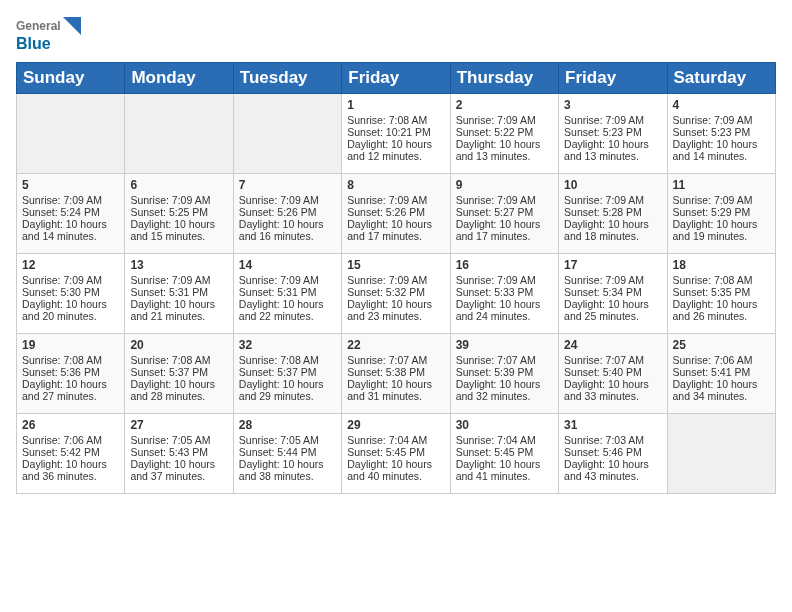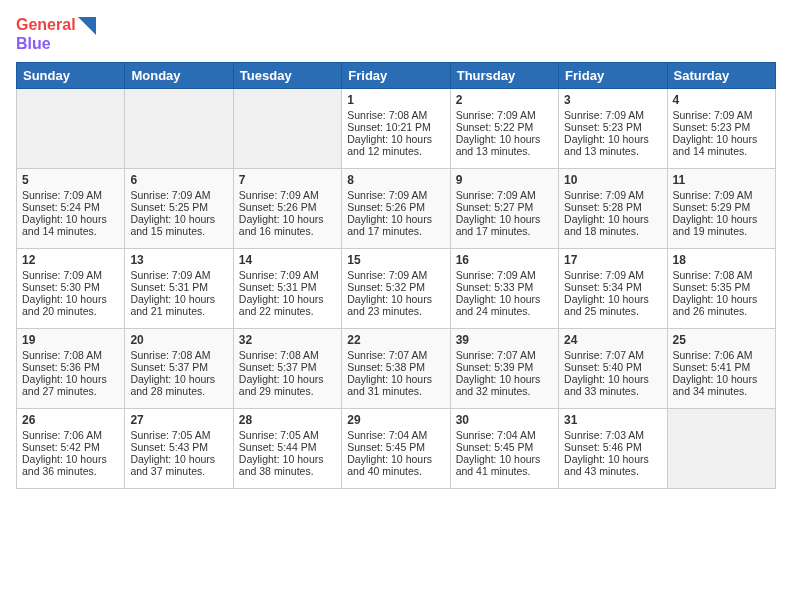--- a/index.html
+++ b/index.html
@@ -36,21 +36,21 @@
     table {
       width: 100%;
       border-collapse: collapse;
       table-layout: fixed;
     }
     thead tr th {
       background-color: #2a6db5;
       color: #fff;
       text-align: left;
       padding: 5px 6px;
-      font-size: 13px;
+      font-size: 17px;
       border: 1px solid #1a5a9a;
     }
     tbody tr td {
       border: 1px solid #ccc;
       vertical-align: top;
       padding: 4px 5px;
       font-size: 10.5px;
       color: #333;
       height: 80px;
       background: #fff;
@@ -67,24 +67,24 @@
     .cell-empty {
       background: #f0f0f0 !important;
     }
   </style>
 </head>
 <body>
 
 <div class="header">
   <div class="logo">
     <div style="line-height:1.1">
-      <span style="font-size:16px;font-weight:bold;color:#ef4444;">General</span><svg width="18" height="18" viewBox="0 0 18 18" style="vertical-align:middle;margin-left:2px">
+      <span style="font-size:12px;font-weight:bold;color:#737373;">General</span><svg width="18" height="18" viewBox="0 0 18 18" style="vertical-align:middle;margin-left:2px">
           <polygon points="0,0 18,0 18,18" fill="#2a6db5"></polygon>
         </svg><br>
-      <span style="font-size:16px;font-weight:bold;color:#8b5cf6;">Blue</span>
+      <span style="font-size:16px;font-weight:bold;color:#0369a1;">Blue</span>
     </div>
   </div>
   <div class="title-block">
     <div class="month-title"></div>
     <div class="location-title"></div>
   </div>
 </div>
 
 <table>
   <thead>

